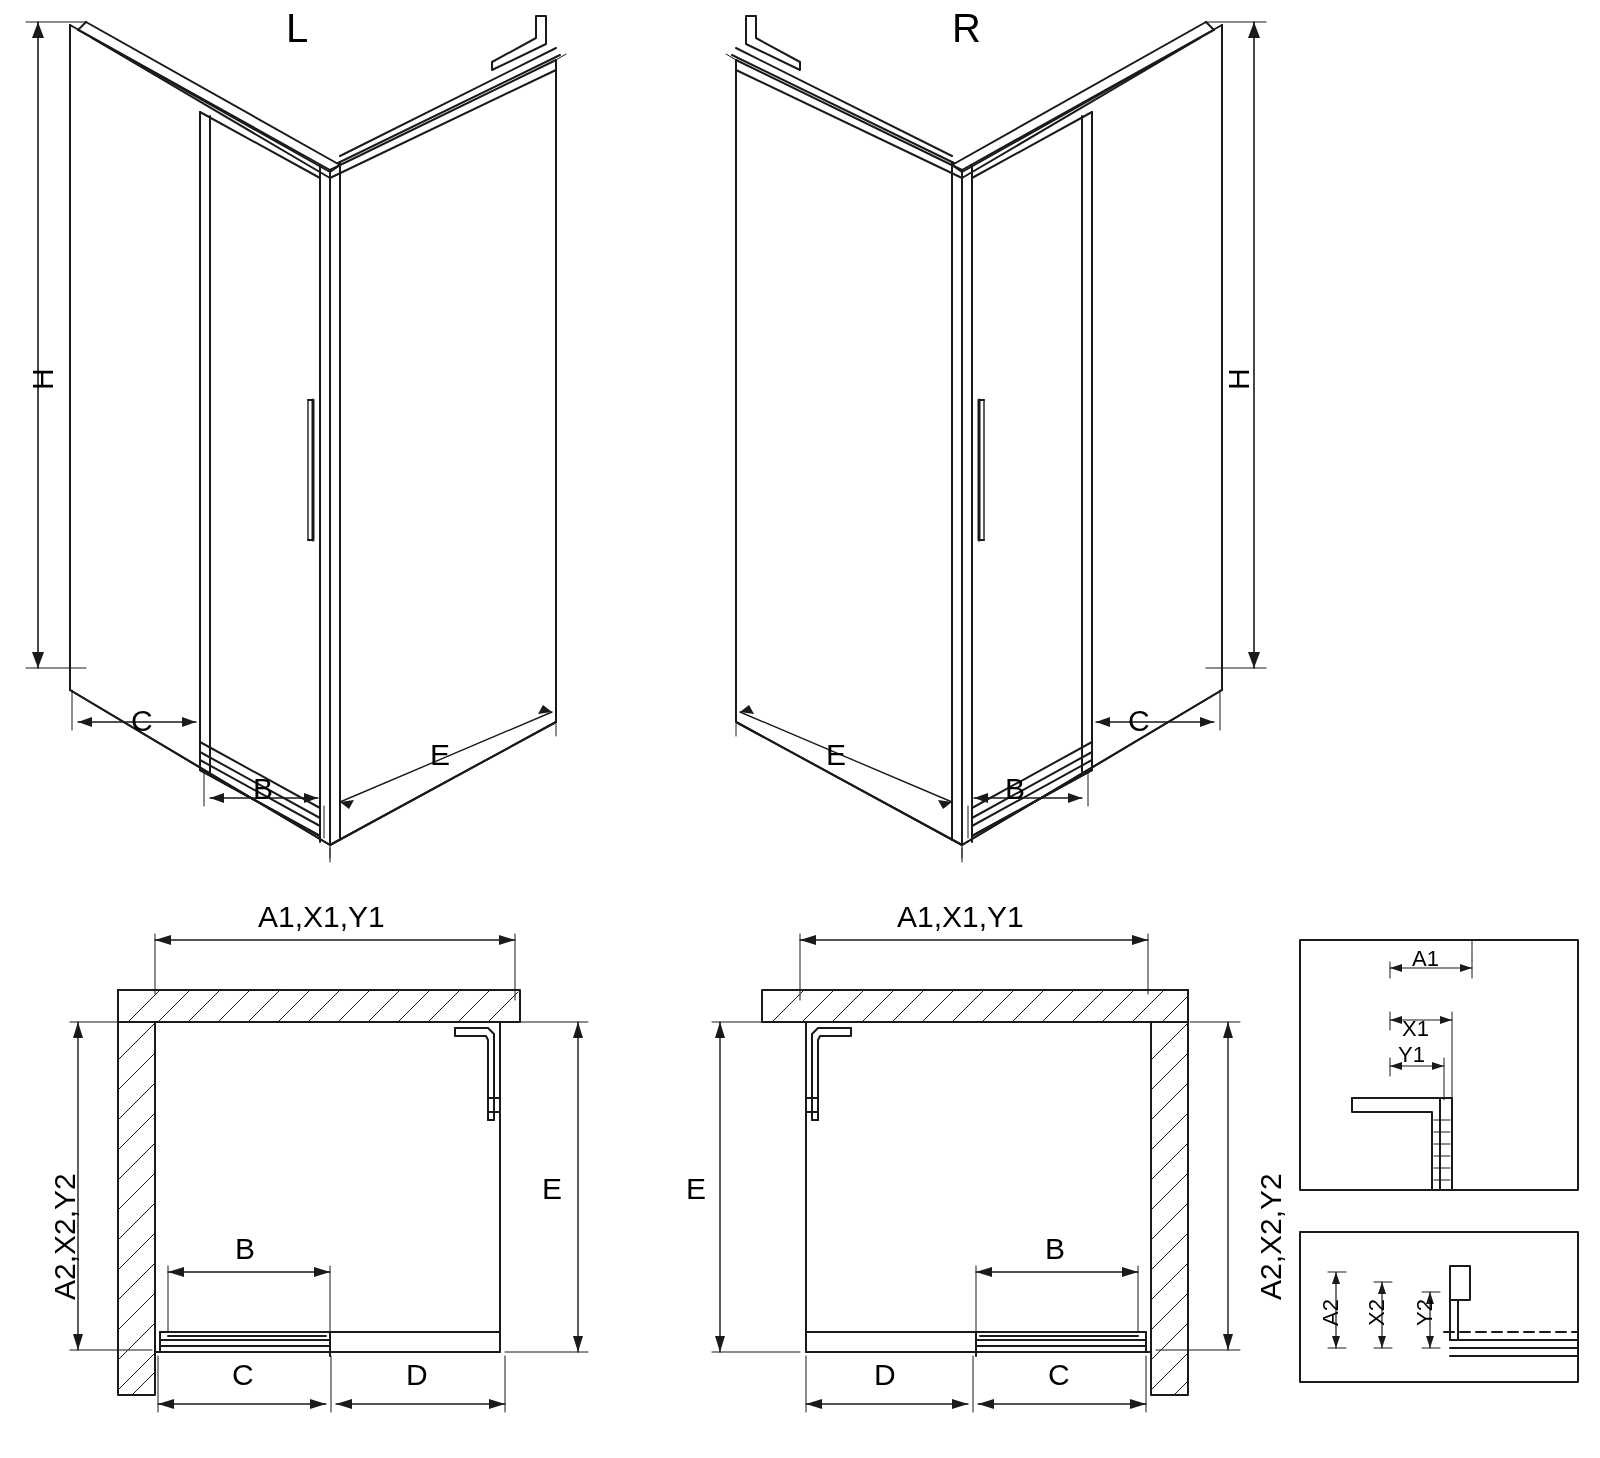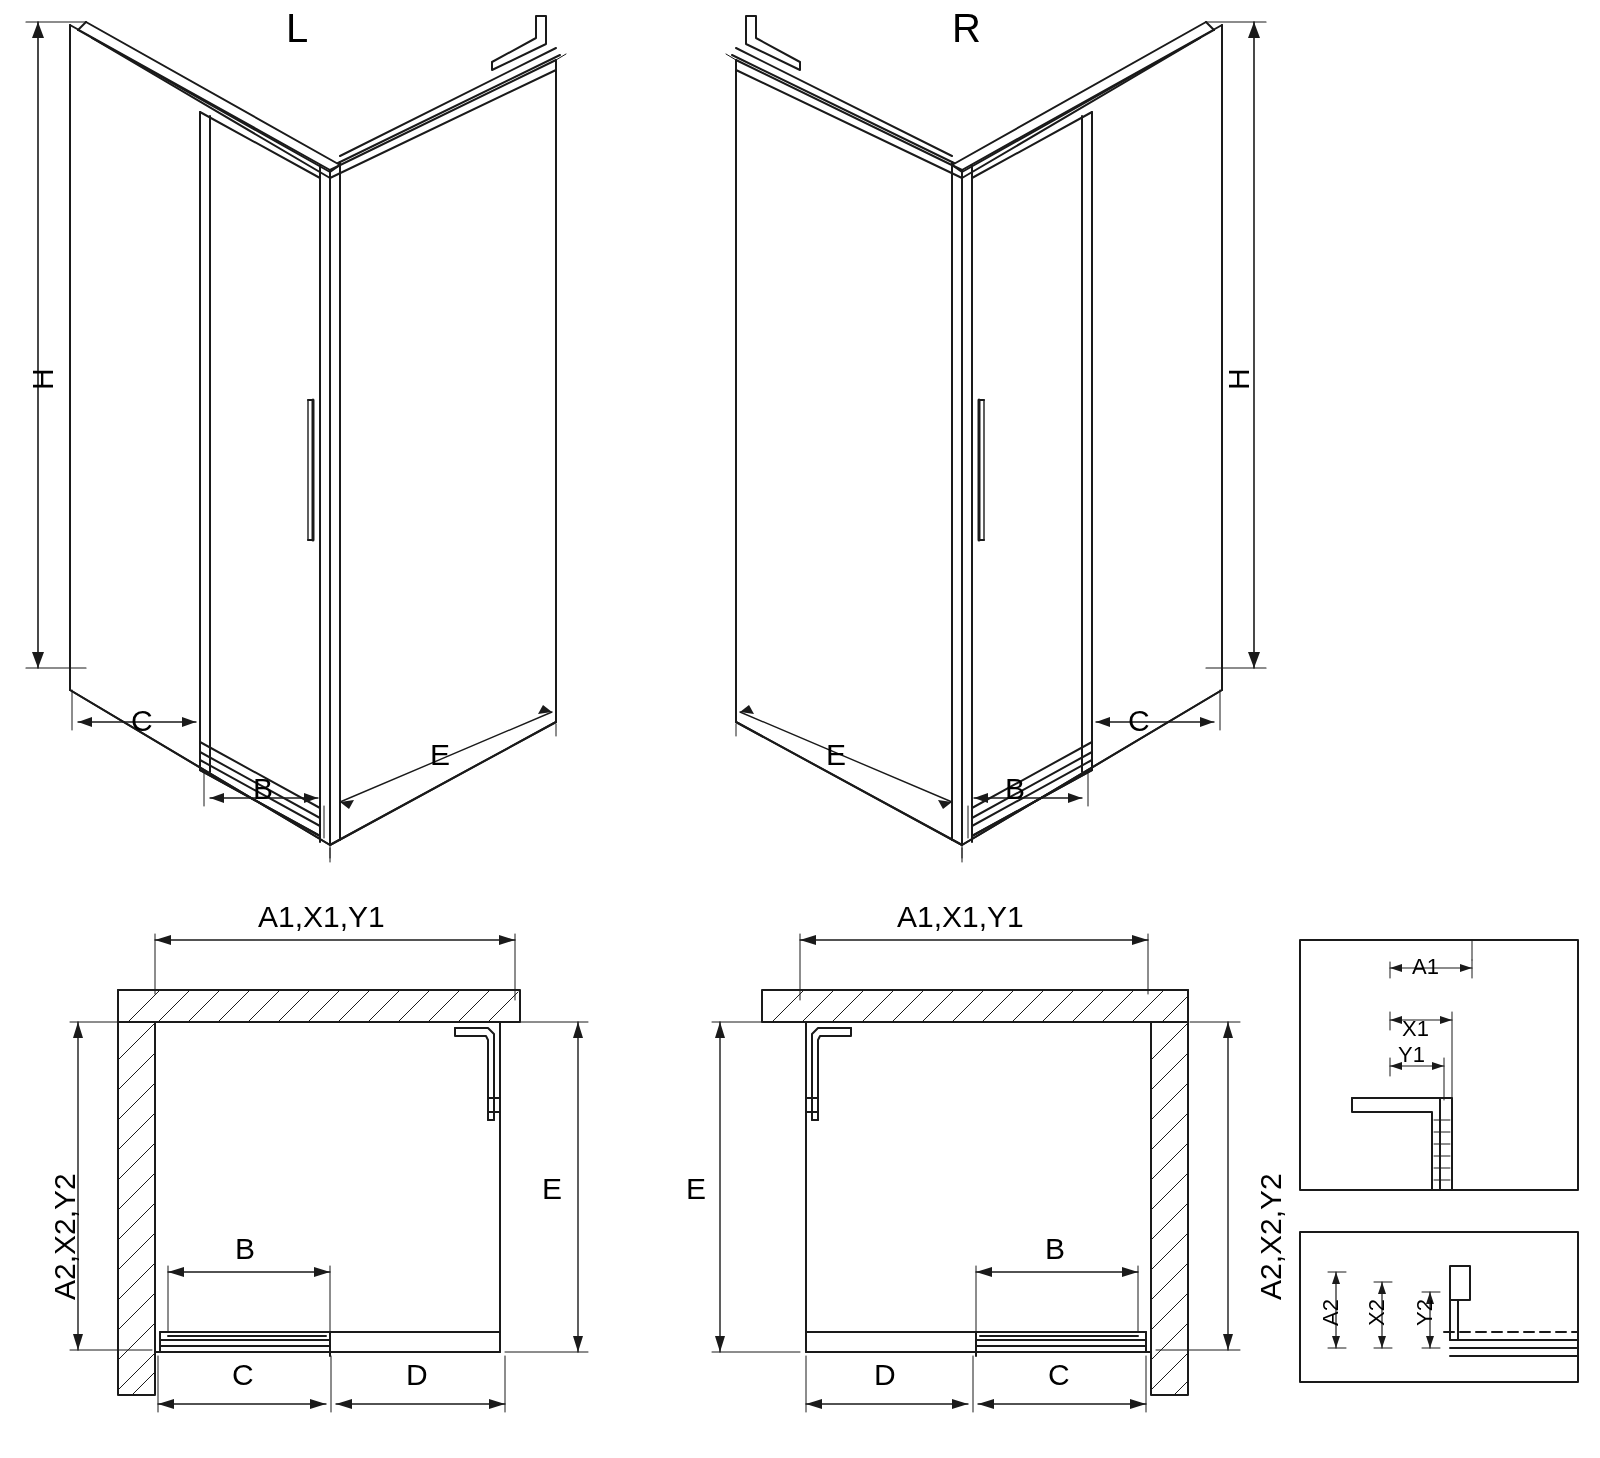--- a/index.html
+++ b/index.html
@@ -407,21 +407,21 @@
 <div class="lbl med" style="left:232px;top:1358px;">C</div>
 <div class="lbl med" style="left:406px;top:1358px;">D</div>
 
 <div class="lbl med" style="left:897px;top:900px;">A1,X1,Y1</div>
 <div class="lbl med rot90" style="left:1254px;top:1300px;">A2,X2,Y2</div>
 <div class="lbl med" style="left:686px;top:1172px;">E</div>
 <div class="lbl med" style="left:1045px;top:1232px;">B</div>
 <div class="lbl med" style="left:874px;top:1358px;">D</div>
 <div class="lbl med" style="left:1048px;top:1358px;">C</div>
 
-<div class="lbl sml" style="left:1412px;top:946px;margin-top:8px;">A1</div>
+<div class="lbl sml" style="left:1412px;top:946px;">A1</div>
 <div class="lbl sml" style="left:1402px;top:1016px;">X1</div>
 <div class="lbl sml" style="left:1398px;top:1042px;">Y1</div>
 
 <div class="lbl sml rot90" style="left:1318px;top:1326px;">A2</div>
 <div class="lbl sml rot90" style="left:1364px;top:1326px;">X2</div>
 <div class="lbl sml rot90" style="left:1412px;top:1326px;">Y2</div>
 
 </div>
 
 </body></html>

